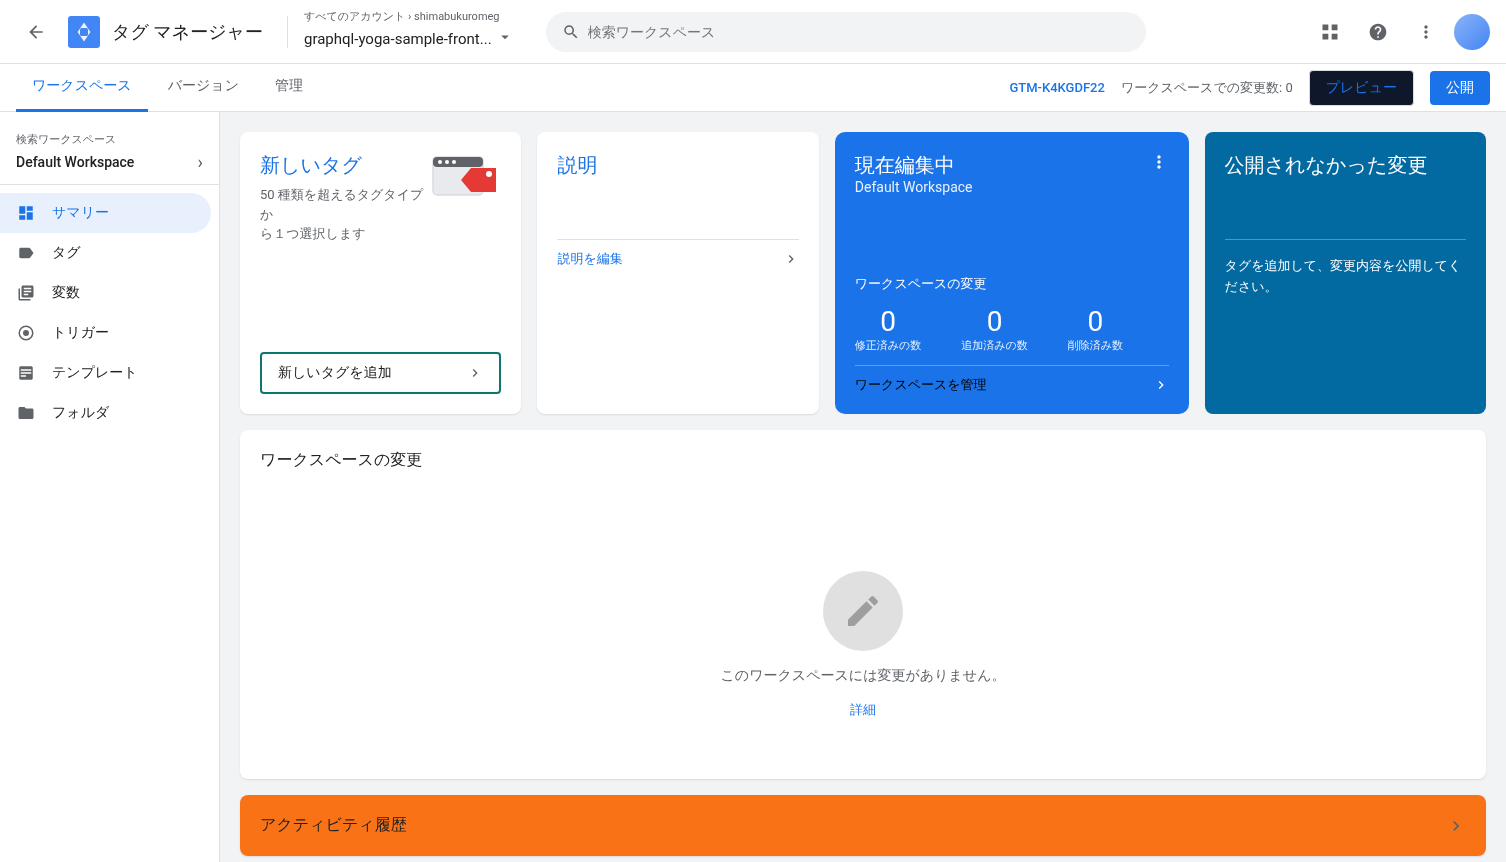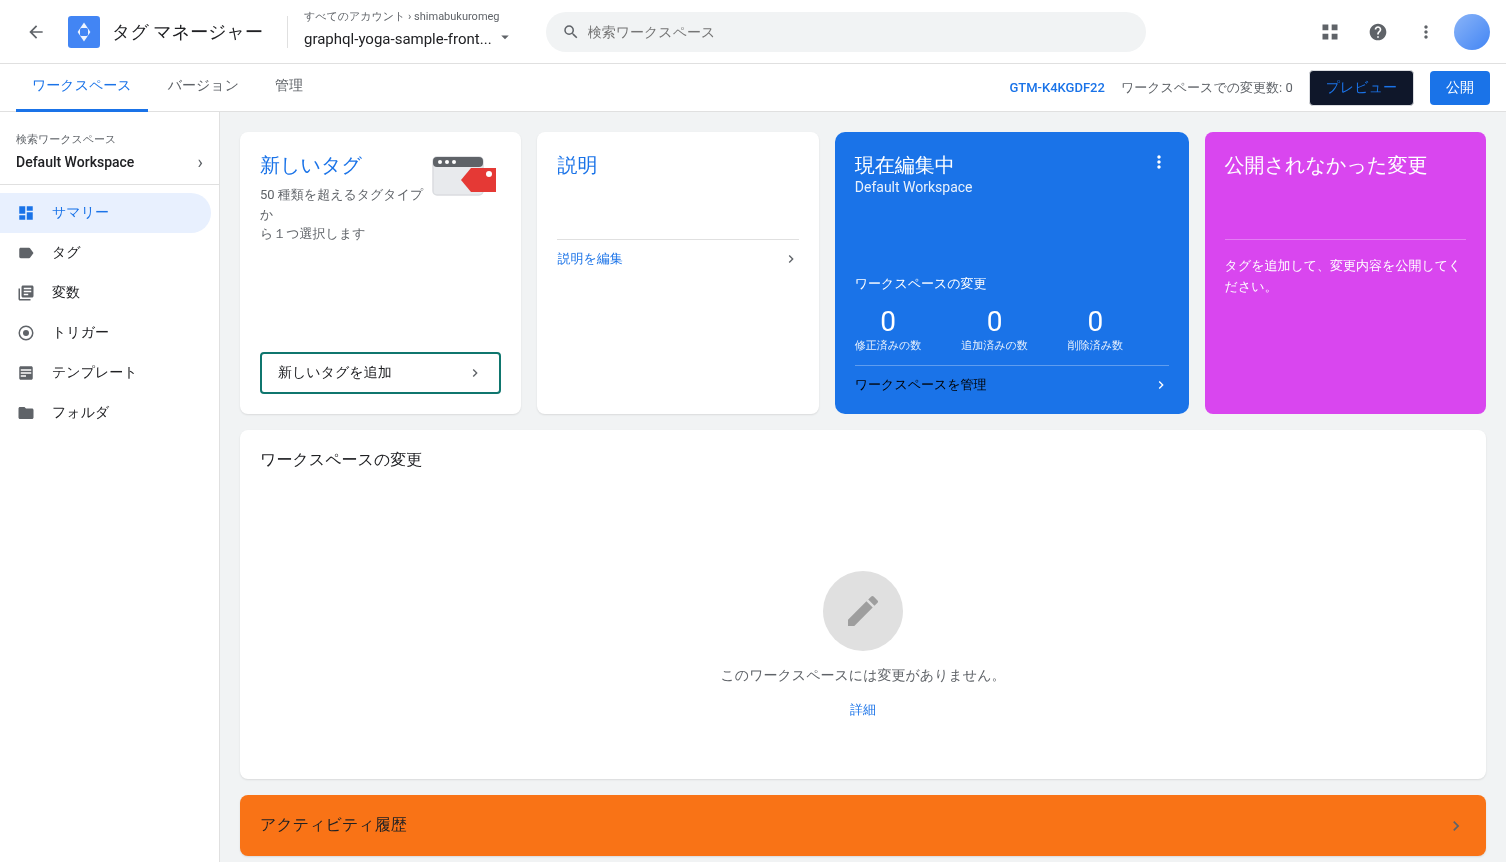--- a/index.html
+++ b/index.html
@@ -349,21 +349,21 @@
       cursor: pointer;
     }
     .manage-workspace-link {
       color: #000000;
       font-size: 13px;
     }
 
     
     .unpublished-card {
       flex: 1;
-      background: #d946ef;
+      background: #0369a1;
       border-radius: 8px;
       padding: 20px;
       color: #fff;
     }
     .unpublished-title {
       font-size: 20px;
       font-weight: 400;
       margin-bottom: 60px;
     }
     .unpublished-desc {

